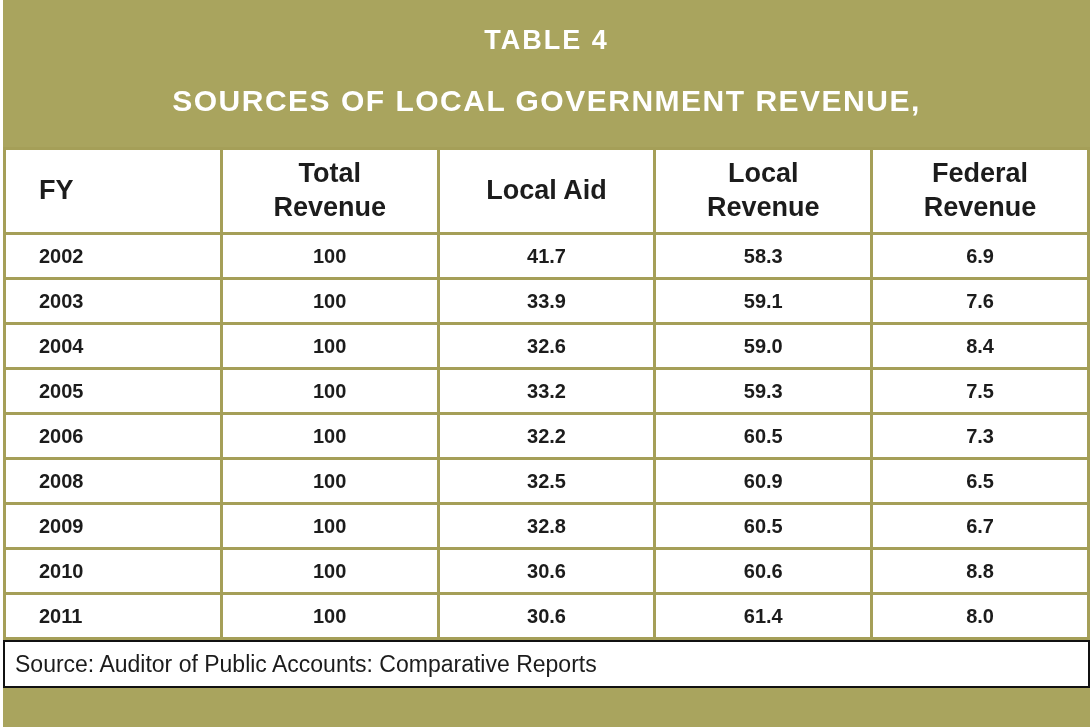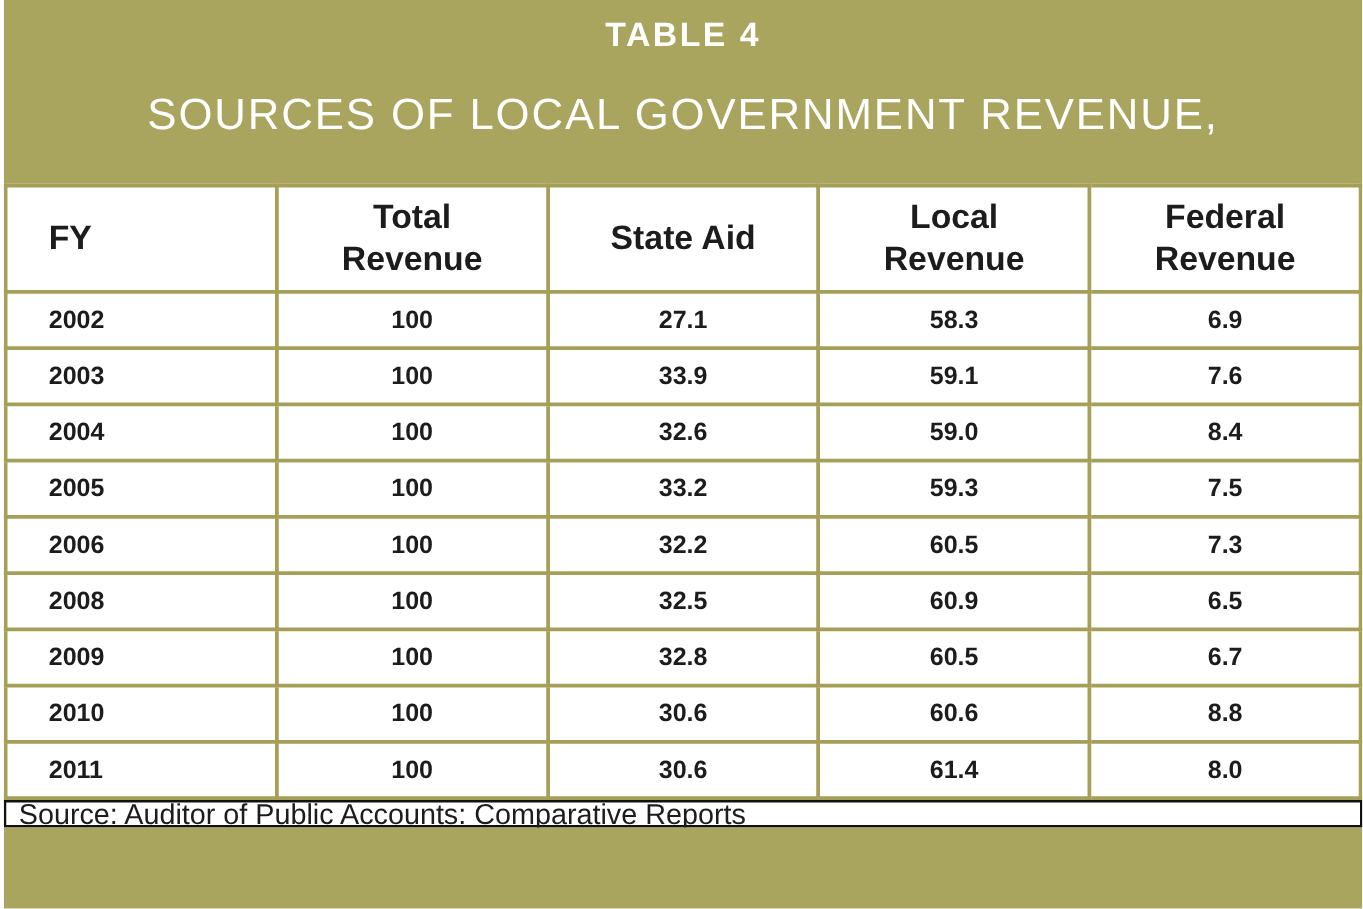--- a/index.html
+++ b/index.html
@@ -16,34 +16,34 @@
     border-left: 3px solid #ffffff;
     overflow: hidden;
     display: flex;
     flex-direction: column;
   }
   
   .title-band {
     background: #a9a45e;
     height: 147px;
     box-sizing: border-box;
-    padding-top: 13px;
+    padding-top: 25px;
     text-align: center;
     color: #ffffff;
     flex: 0 0 auto;
   }
   .table-label {
     font-size: 27px;
     font-weight: bold;
     letter-spacing: 2px;
     margin-bottom: 27px;
   }
   .title-line1 {
-    font-size: 35px;
-    font-weight: normal;
+    font-size: 30px;
+    font-weight: bold;
     letter-spacing: 1.5px;
     line-height: 1.2;
   }
   .title-line2 {
     font-size: 30px;
     font-weight: bold;
     letter-spacing: 1.5px;
     line-height: 1.2;
   }
   
@@ -77,21 +77,21 @@
     padding: 0;
   }
   table.data-table th.col-fy,
   table.data-table td.col-fy {
     text-align: left;
     padding-left: 33px;
   }
   
   .source-band {
     flex: 0 0 auto;
-    height: 22px;
+    height: 48px;
     box-sizing: border-box;
     border: 2px solid #111111;
     border-top-width: 2px;
     display: flex;
     align-items: center;
     padding-left: 10px;
     font-size: 23px;
     color: #1c1c1c;
     background: #ffffff;
   }
@@ -109,32 +109,32 @@
     <div class="table-label">TABLE 4</div>
     <div class="title-line1">SOURCES OF LOCAL GOVERNMENT REVENUE,</div>
   </div>
 
   <table class="data-table">
     <thead>
       <tr>
           <th class="col-fy">FY</th>
           <th>Total
 Revenue</th>
-          <th>State Aid</th>
+          <th>Local Aid</th>
           <th>Local
 Revenue</th>
           <th>Federal
 Revenue</th>
         </tr>
     </thead>
     <tbody>
         <tr>
           <td class="col-fy">2002</td>
           <td>100</td>
-          <td>27.1</td>
+          <td>41.7</td>
           <td>58.3</td>
           <td>6.9</td>
         </tr>
         <tr>
           <td class="col-fy">2003</td>
           <td>100</td>
           <td>33.9</td>
           <td>59.1</td>
           <td>7.6</td>
         </tr>

